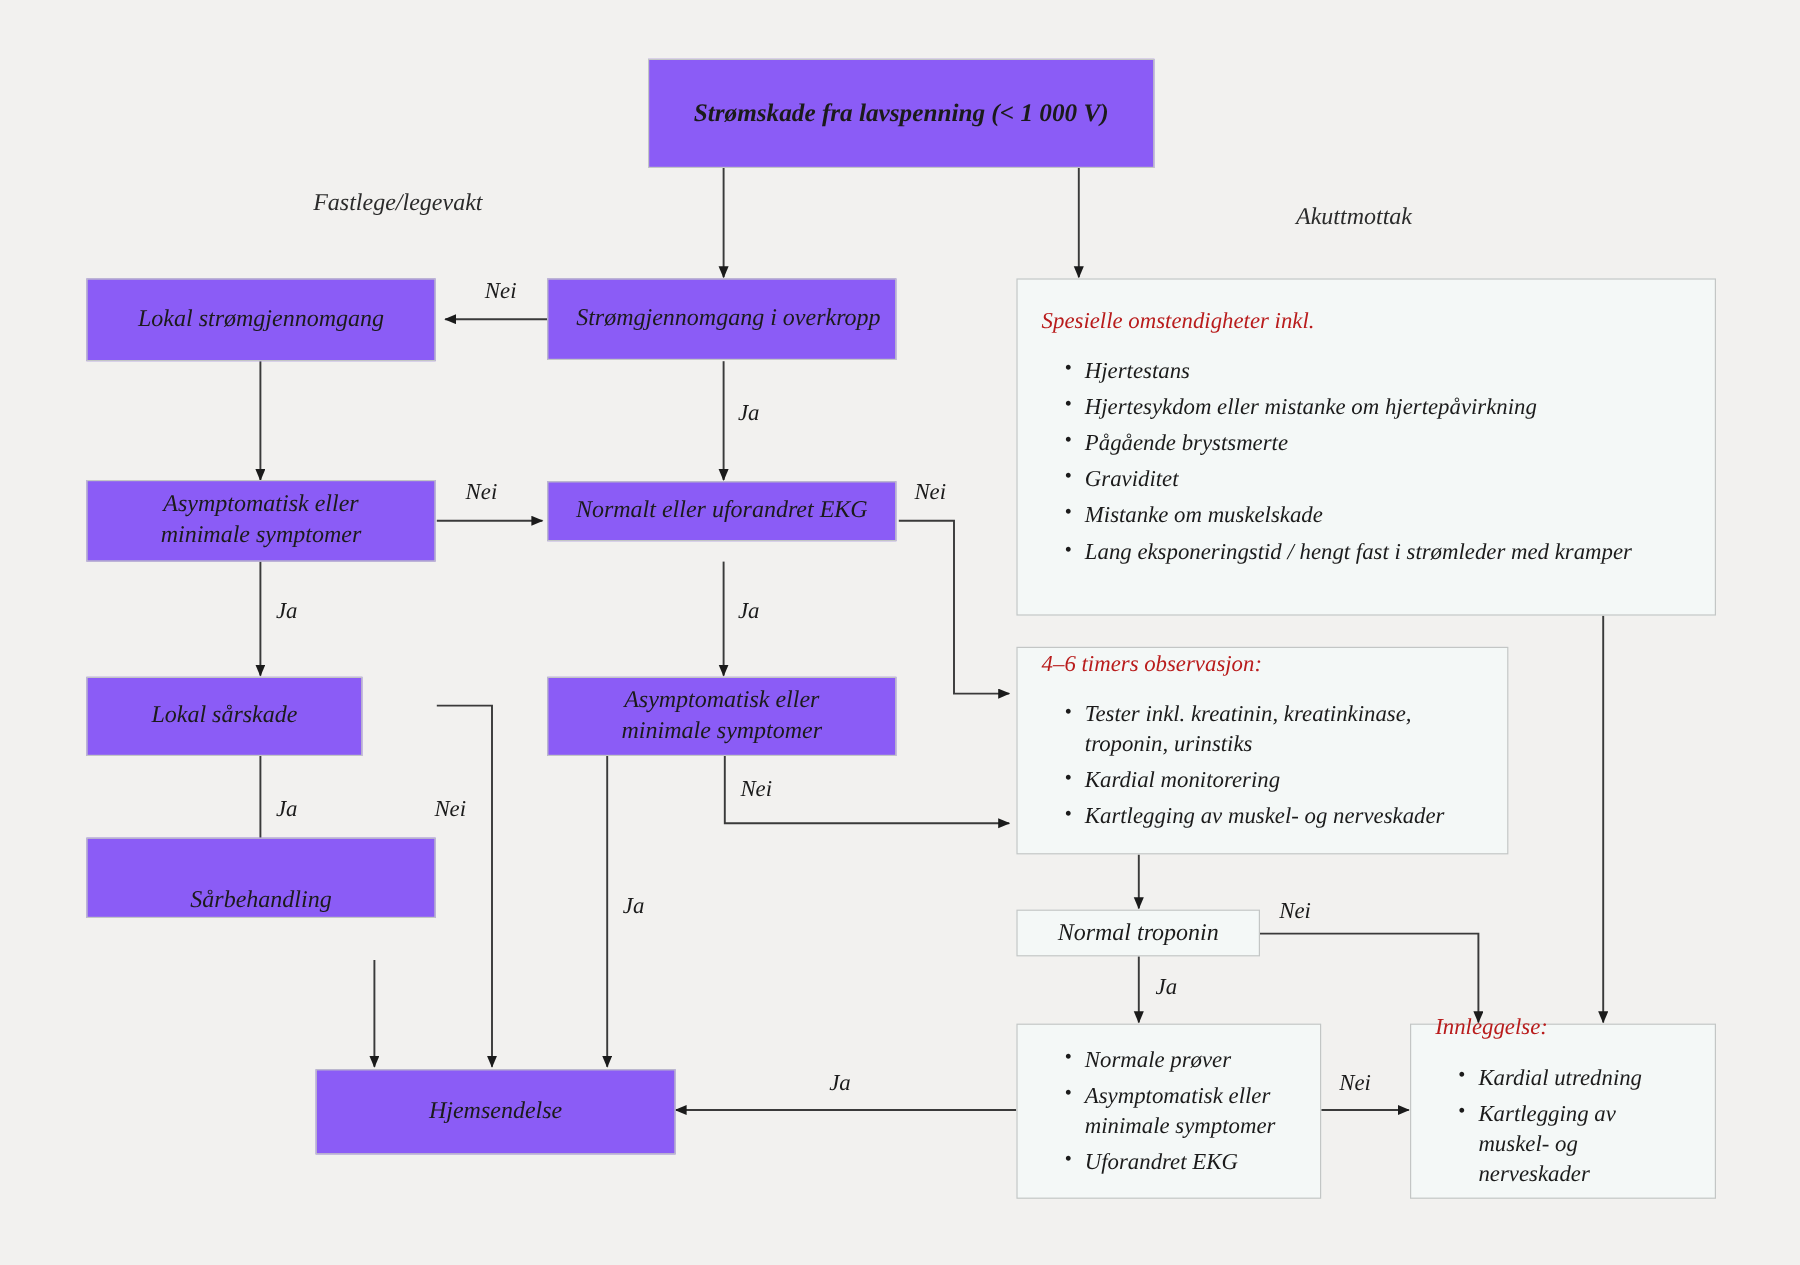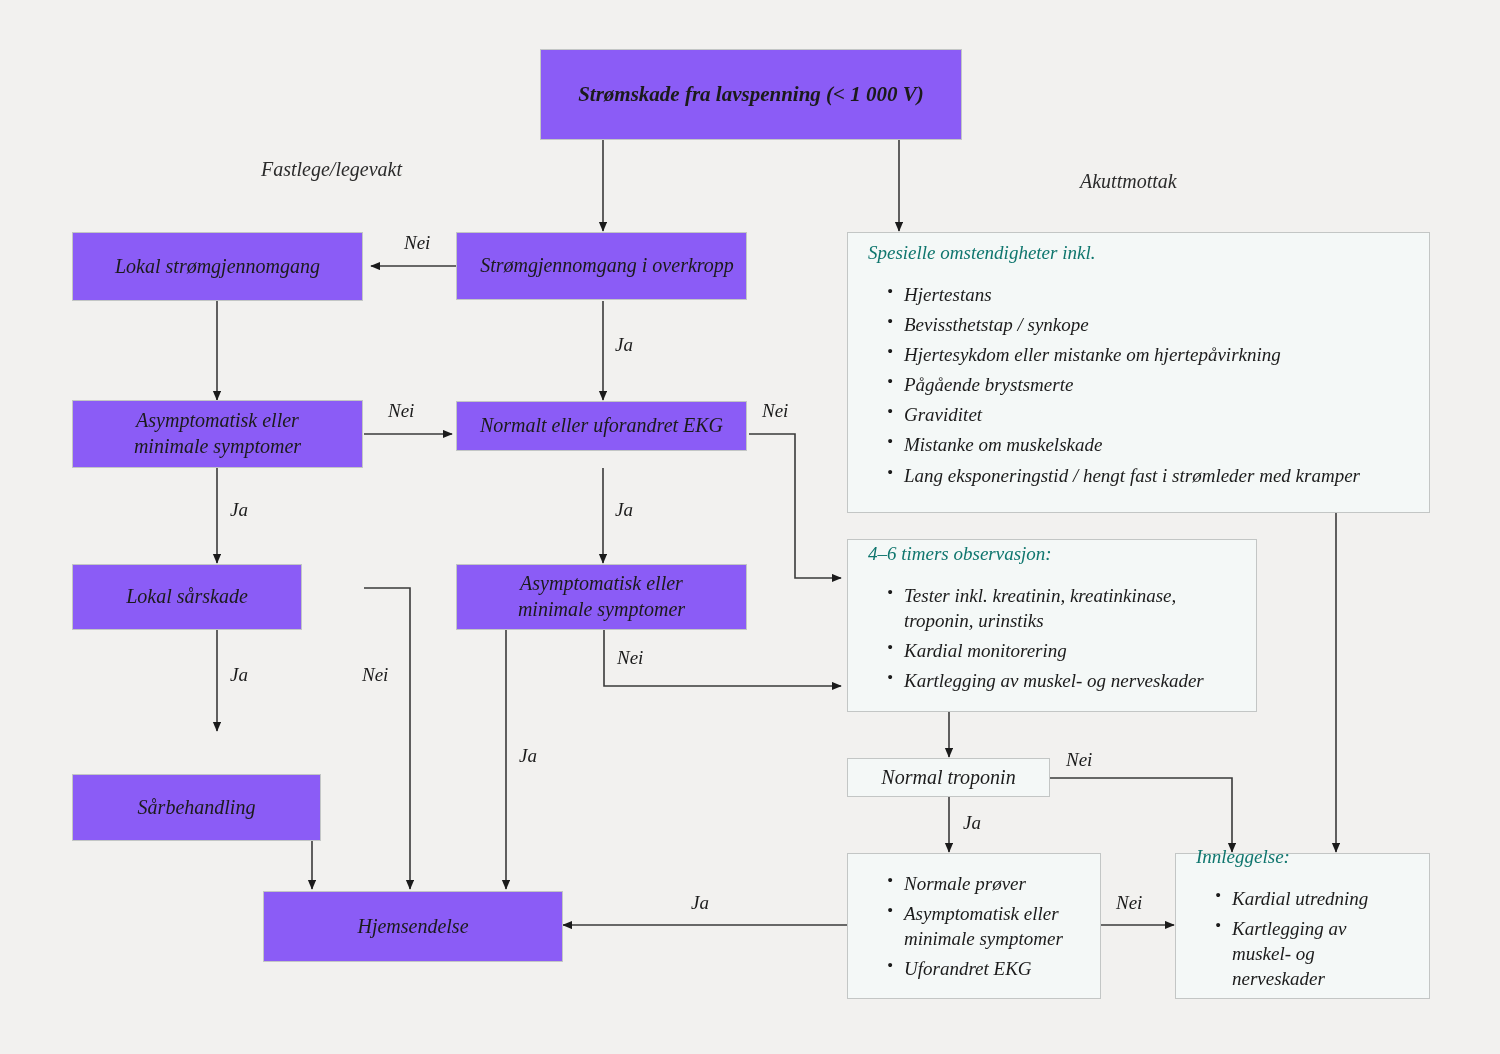--- a/index.html
+++ b/index.html
@@ -44,21 +44,21 @@
     line-height: 1.28;
     white-space: pre-line;
   }
   .node-title.bold { font-weight: bold; font-size: 21px; }
   .node-body {
     padding: 0 20px;
   }
   .node-head {
     font-style: italic;
     font-size: 19px;
-    color: #0f766e;
+    color: #b91c1c;
     line-height: 1.3;
     margin-bottom: 4px;
   }
   ul.bullets {
     list-style: none;
     margin: 16px;
     padding: 0;
   }
   ul.bullets li {
     position: relative;
@@ -159,21 +159,21 @@
 
   <div class="node white center" style="left:72px; top:400px; width:291px; height:68px;">
     <div class="node-title">Asymptomatisk eller
 minimale symptomer</div>
   </div>
 
   <div class="node white center" style="left:72px; top:564px; width:230px; height:66px;">
     <div class="node-title">Lokal sårskade</div>
   </div>
 
-  <div class="node white center" style="left:72px; top:774px; width:249px; height:67px;">
+  <div class="node white center" style="left:72px; top:698px; width:291px; height:67px;justify-content:flex-end;">
     <div class="node-title">Sårbehandling</div>
   </div>
 
   <div class="node white center" style="left:456px; top:232px; width:291px; height:68px;padding-left:11px;">
     <div class="node-title">Strømgjennomgang i overkropp</div>
   </div>
 
   <div class="node white center" style="left:456px; top:401px; width:291px; height:50px;">
     <div class="node-title">Normalt eller uforandret EKG</div>
   </div>
@@ -185,21 +185,20 @@
 
   <div class="node white center" style="left:263px; top:891px; width:300px; height:71px;">
     <div class="node-title">Hjemsendelse</div>
   </div>
 
   <div class="node tint" style="left:847px; top:232px; width:583px; height:281px;">
     <div class="node-body">
       <div class="node-head">Spesielle omstendigheter inkl.</div>
       <ul class="bullets">
         <li>Hjertestans</li>
-        <li>Bevissthetstap / synkope</li>
         <li>Hjertesykdom eller mistanke om hjertepåvirkning</li>
         <li>Pågående brystsmerte</li>
         <li>Graviditet</li>
         <li>Mistanke om muskelskade</li>
         <li>Lang eksponeringstid / hengt fast i strømleder med kramper</li>
       </ul>
     </div>
   </div>
 
   <div class="node tint" style="left:847px; top:539px; width:410px; height:173px;">

